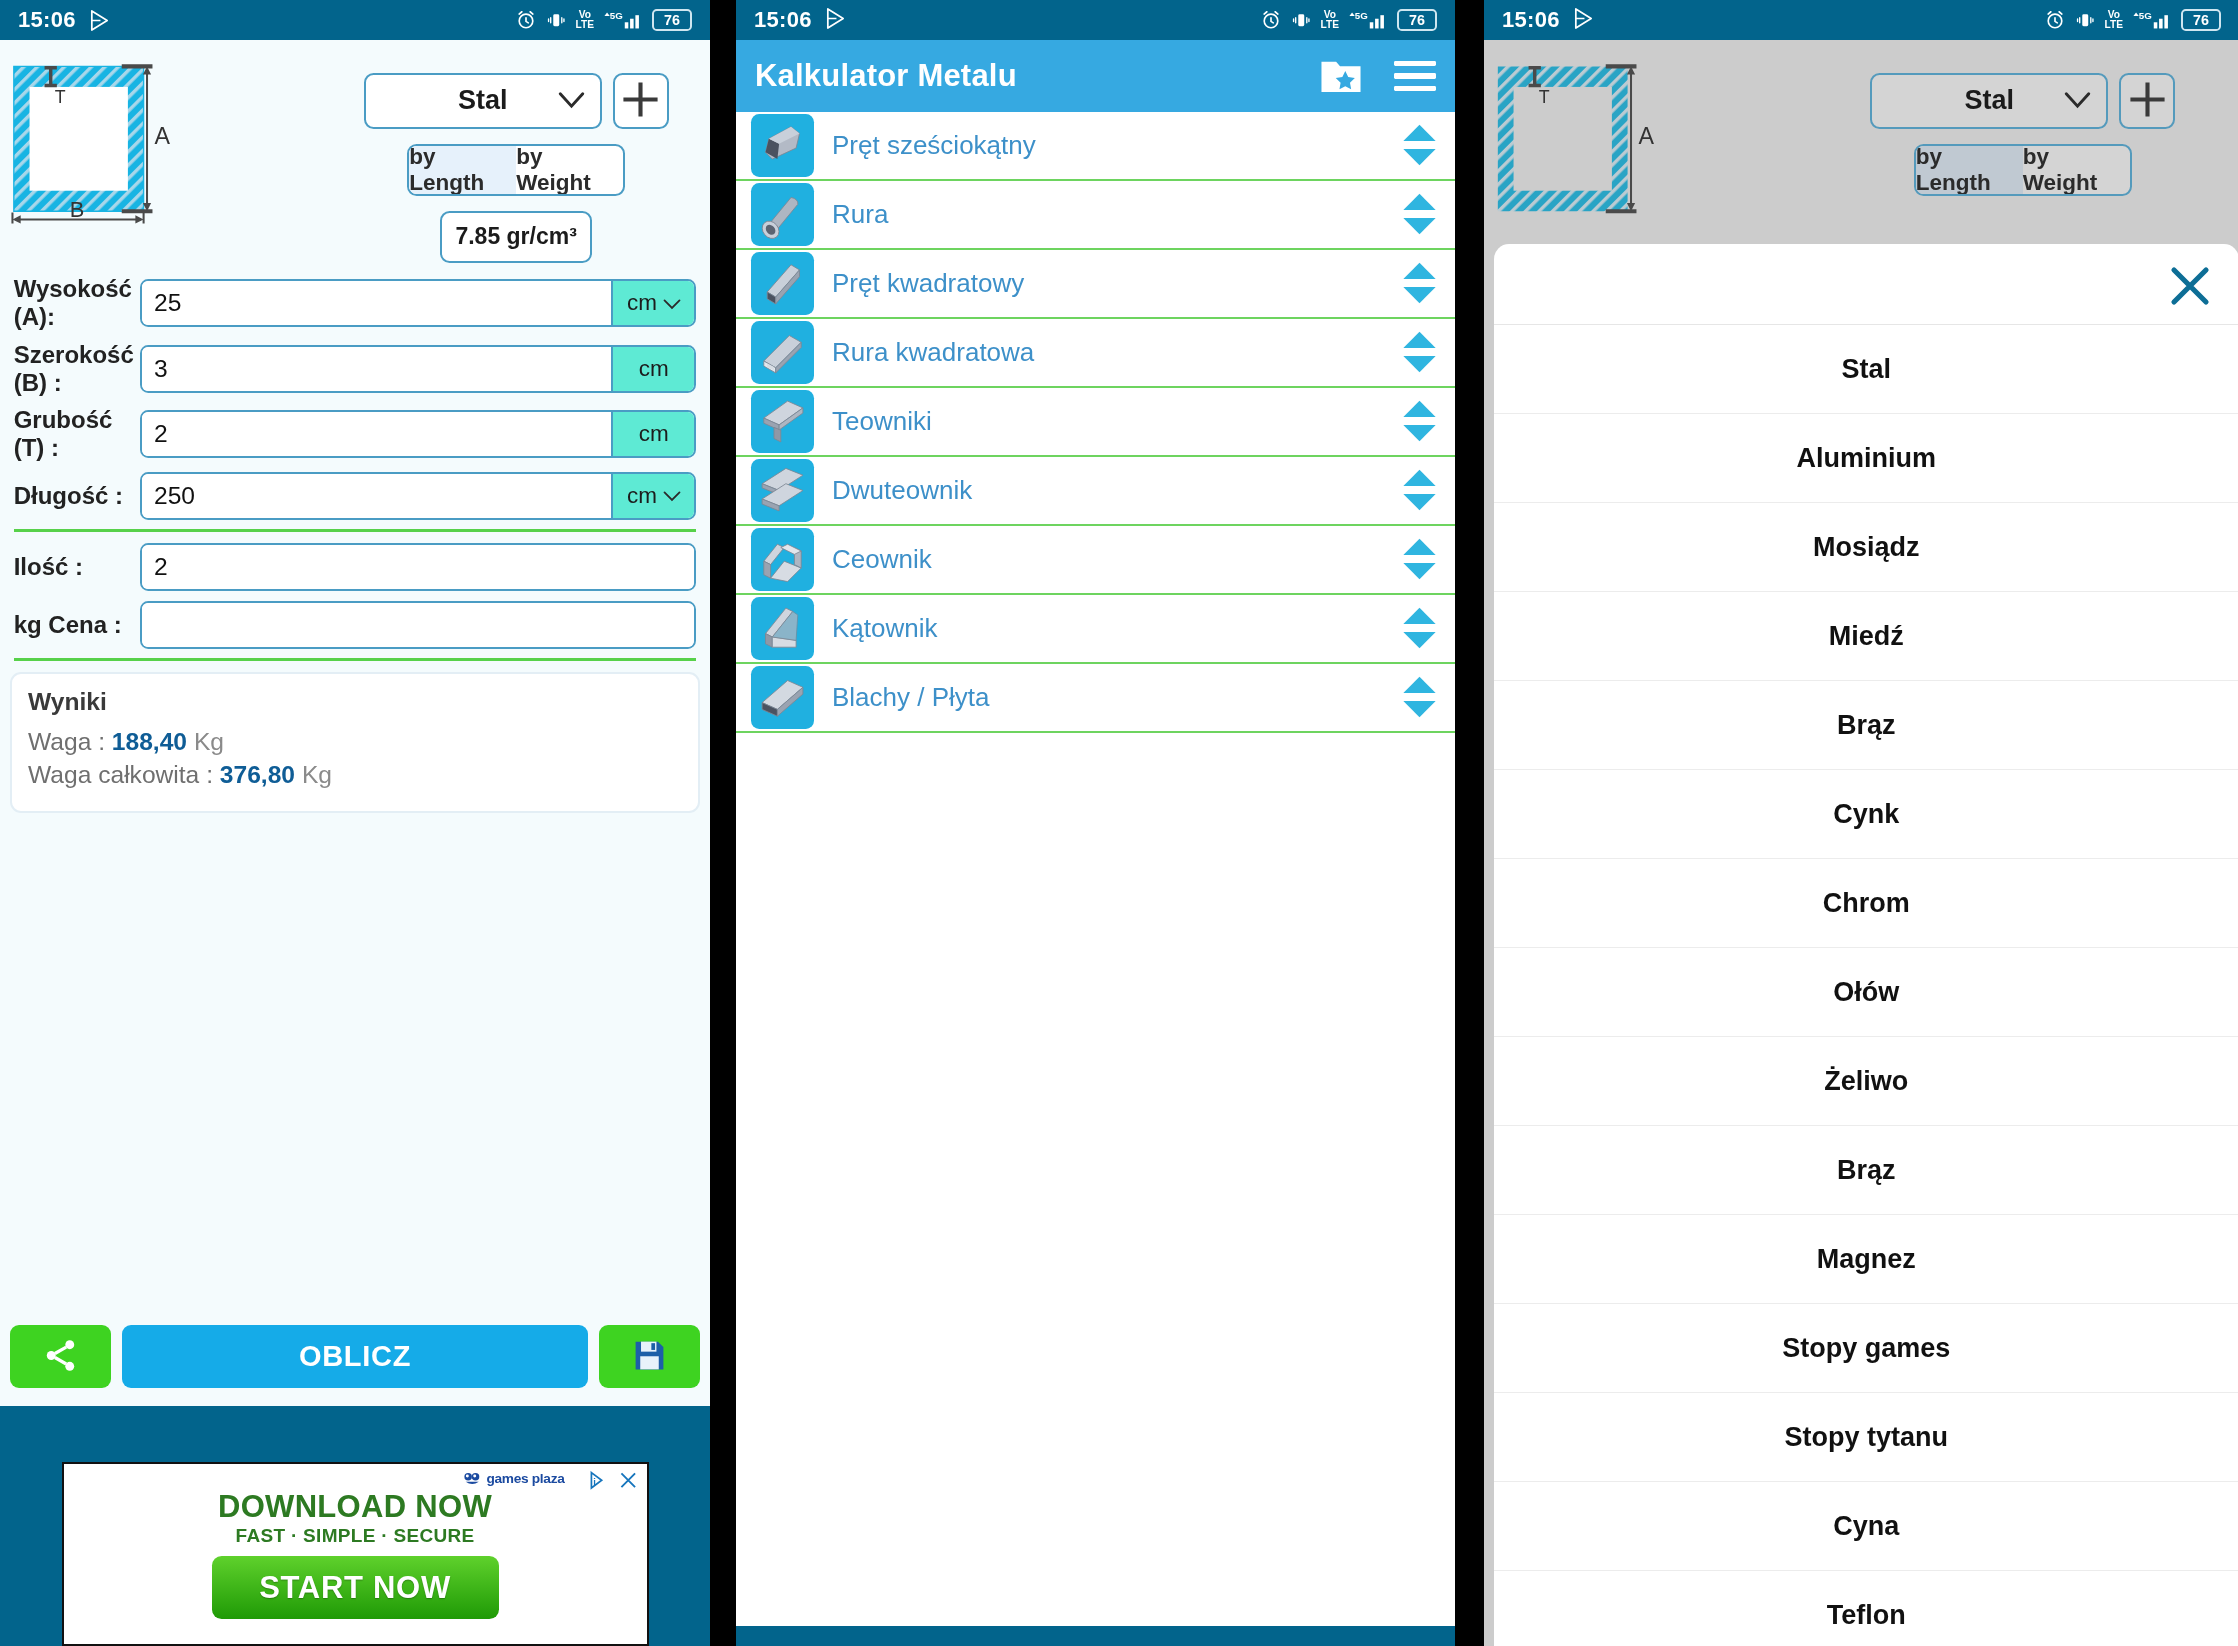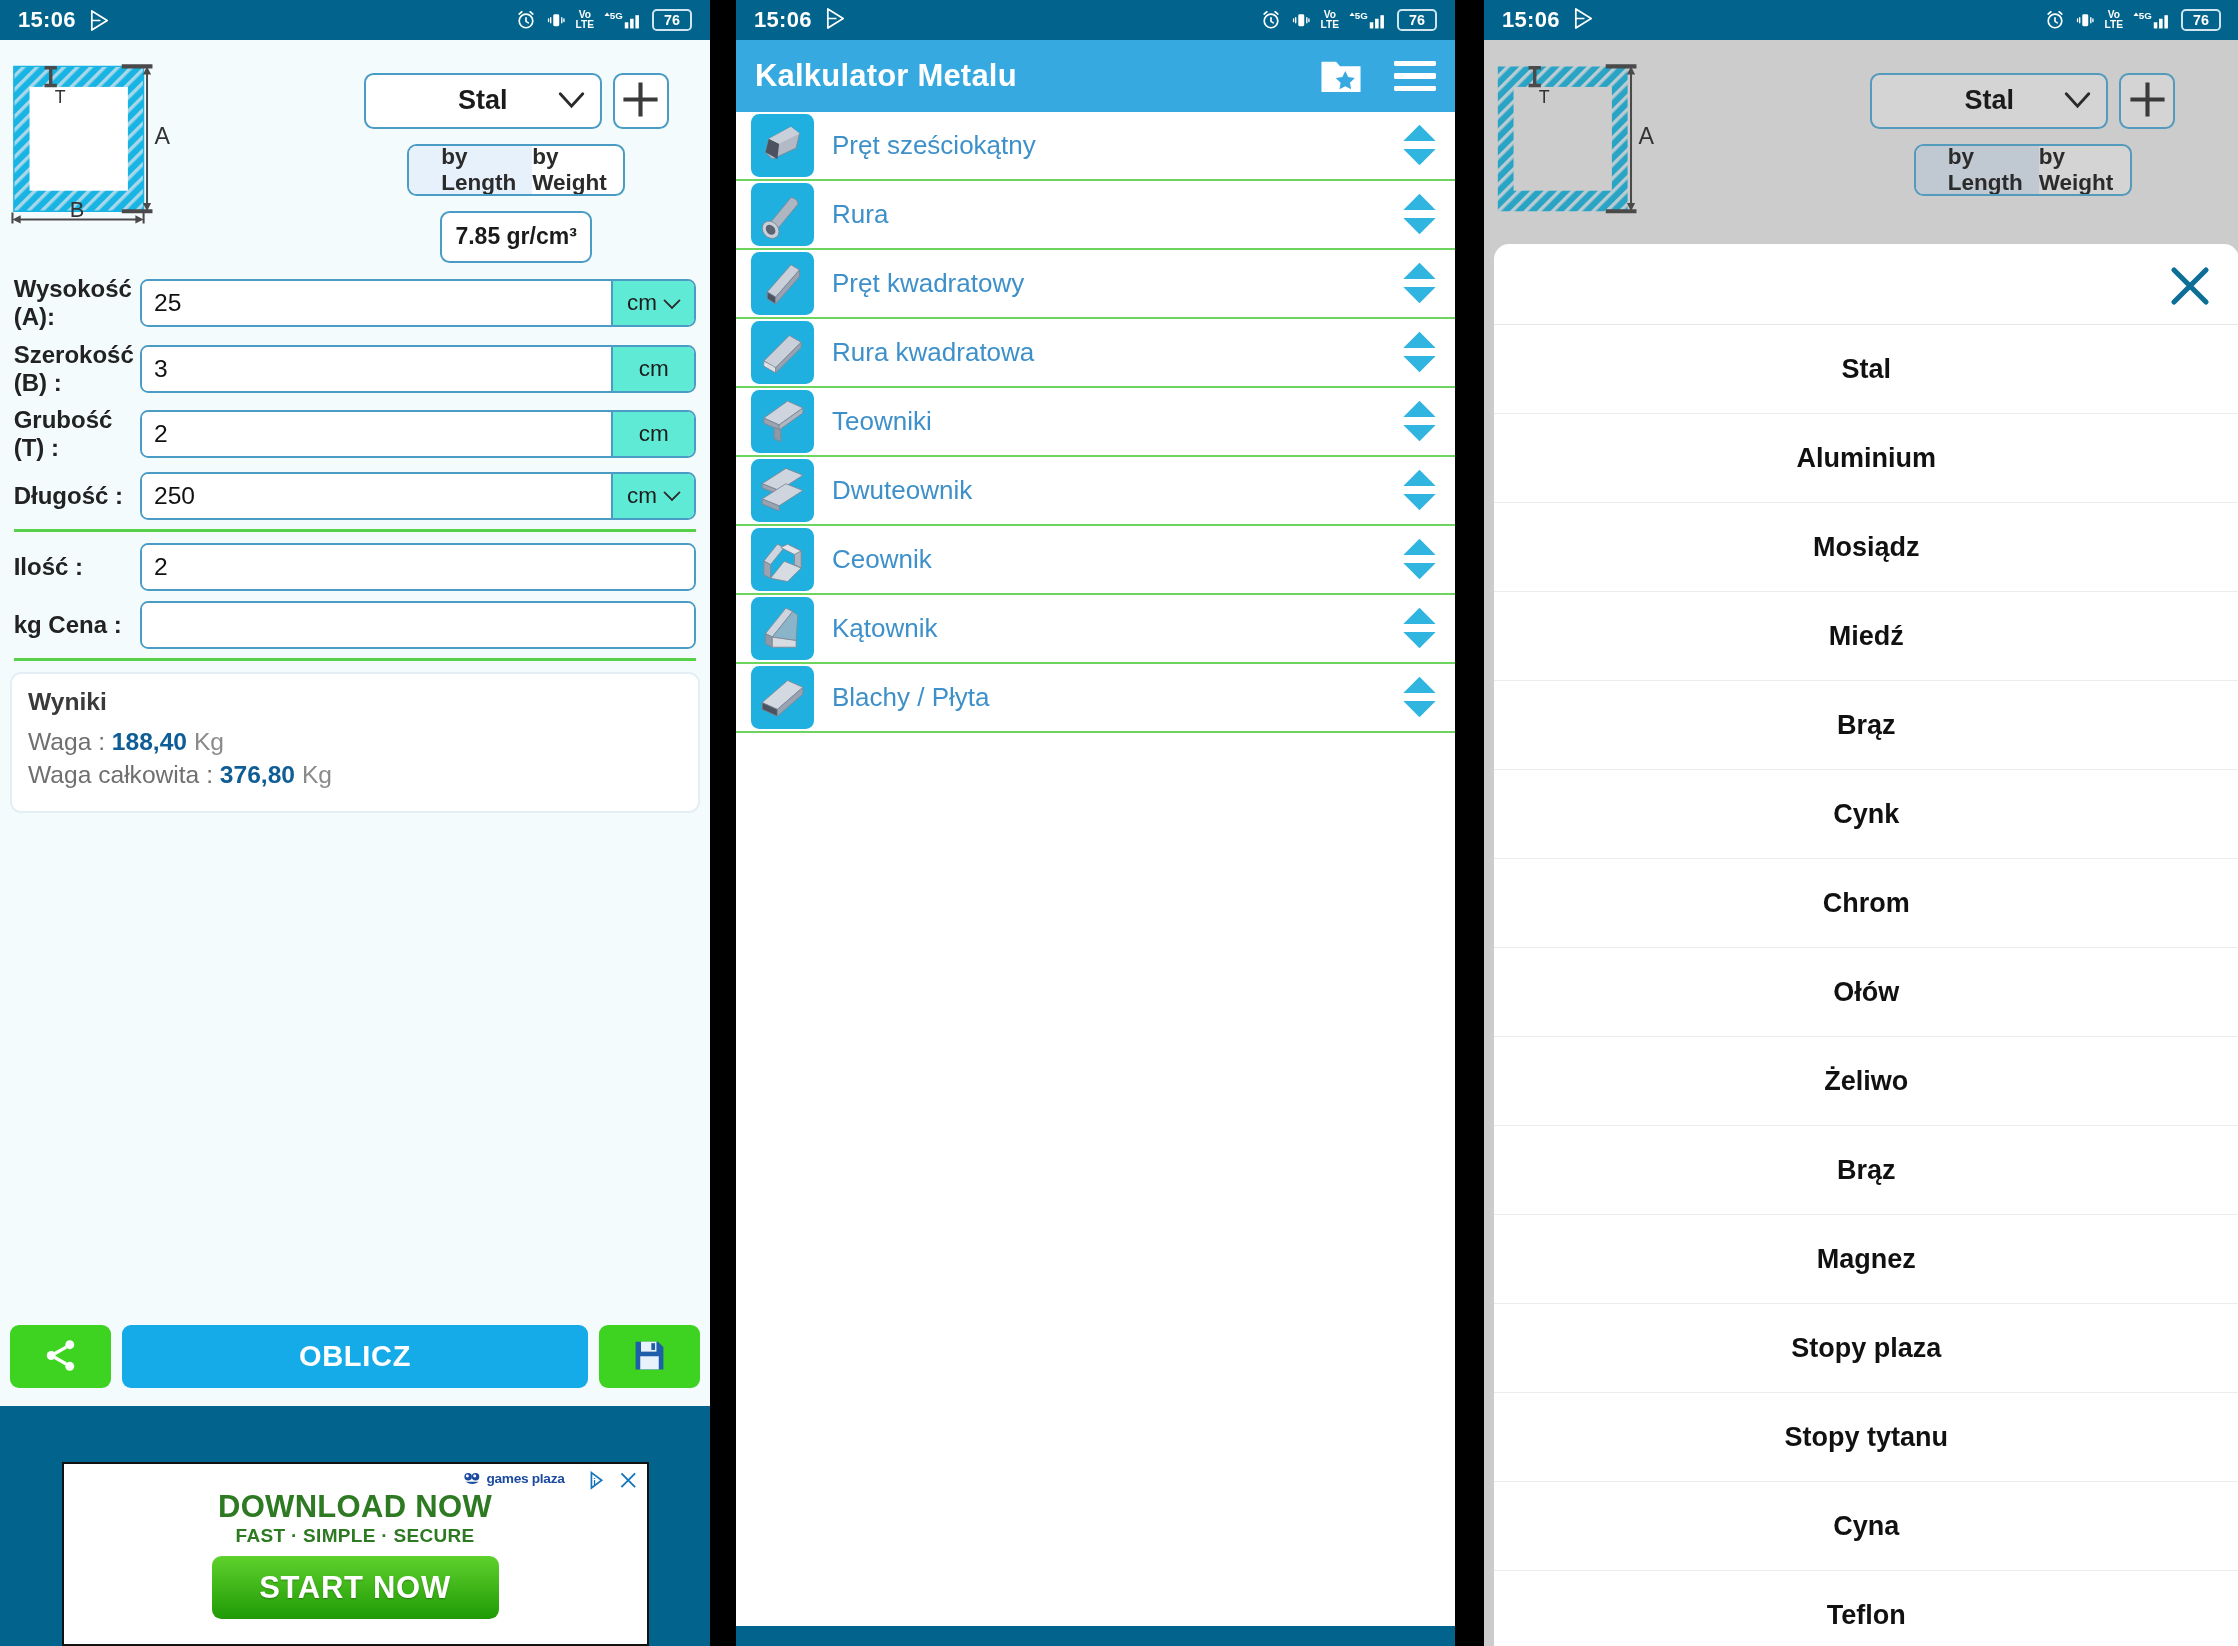--- a/index.html
+++ b/index.html
@@ -55,21 +55,21 @@
     background: #fff; display:flex; align-items:center; justify-content:center;
   }
   .seg {
     margin-top: 15px; width: 218px; height: 52px; border: 2px solid #4a9cc4; border-radius: 9.6px;
     display: flex; overflow: hidden; background: #fff;
   }
   .seg > div {
     flex: 1; display:flex; align-items:center; justify-content:center;
     font-size: 22.5px; font-weight: 700; color:#2b2b2b;
   }
-  .seg .active { background: #e6f1fb; padding-left: 32px; }
+  .seg .active { background: #e6f1fb; }
   .density {
     margin-top: 15px; width: 152px; height: 52px; border: 2px solid #4a9cc4; border-radius: 9.6px;
     background: #fff; display:flex; align-items:center; justify-content:center;
     font-size: 23px; font-weight: 700; color: #1b1b1b;
   }
 
   .fields { padding: 9.6px 13.7px 0 13.7px; }
   .frow { display: flex; align-items: center; margin-bottom: 9.6px; }
   .flabel { width: 126px; font-size: 24px; font-weight: 700; color: #222; flex:none; }
   .fbox { flex: 1; height: 48px; display: flex; border: 2px solid #4a9cc4; border-radius: 8.2px; overflow: hidden; background:#fff; }
@@ -736,21 +736,21 @@
       <div class="mat-row">Aluminium</div>
       <div class="mat-row">Mosiądz</div>
       <div class="mat-row">Miedź</div>
       <div class="mat-row">Brąz</div>
       <div class="mat-row">Cynk</div>
       <div class="mat-row">Chrom</div>
       <div class="mat-row">Ołów</div>
       <div class="mat-row">Żeliwo</div>
       <div class="mat-row">Brąz</div>
       <div class="mat-row">Magnez</div>
-      <div class="mat-row">Stopy plaza</div>
+      <div class="mat-row">Stopy games</div>
       <div class="mat-row">Stopy tytanu</div>
       <div class="mat-row">Cyna</div>
       <div class="mat-row">Teflon</div>
     </div>
   </div>
 
 </div>
 
 
 </body></html>

